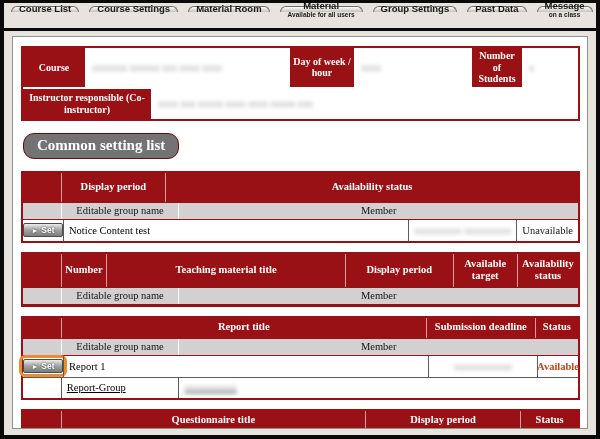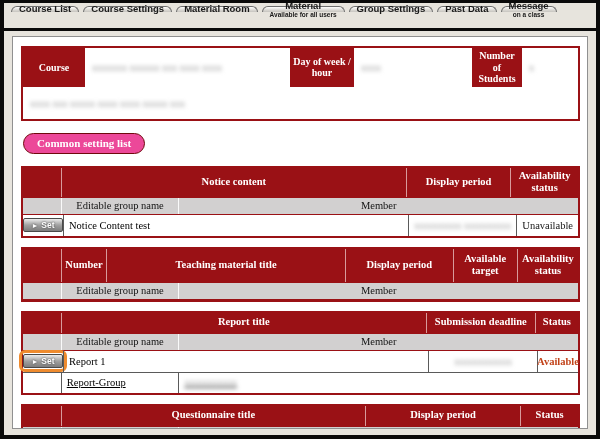--- a/index.html
+++ b/index.html
@@ -2,21 +2,21 @@
 <html><head>
 <meta charset="utf-8">
 <style>
   * { box-sizing: border-box; margin: 0; padding: 0; }
   html,body { width:600px; height:439px; }
   body { background:#0a0a0a; position:relative; font-family:"Liberation Serif", serif; }
 
   .page { position:absolute; top:3px; left:4px; right:4px; bottom:4px; background:#e7e4dd; overflow:hidden; }
 
   
-  .tabbar { display:flex; align-items:stretch; gap:4px; padding:3px 0 16px 7px; height:28px; border-bottom:3px solid #0a0a0a; }
+  .tabbar { display:flex; align-items:stretch; gap:10px; padding:3px 0 16px 7px; height:28px; border-bottom:3px solid #0a0a0a; }
   .tab { display:flex; flex-direction:column; justify-content:center; align-items:center;
          padding:0 7px; background:linear-gradient(#ffffff,#dddbd6 55%,#c6c4bf);
          border:1px solid #6e6e6e; border-bottom:none; border-radius:6px 6px 0 0;
          font-family:"Liberation Sans", sans-serif; font-weight:bold; font-size:9.5px;
          color:#191919; line-height:1.1; text-align:center; cursor:pointer; white-space:nowrap; }
   .tab .sub { font-size:6.5px; font-weight:bold; }
   .tab.active { background:linear-gradient(#4aa368,#1d7c3f); color:#fff; border-color:#155c2e; }
 
   
   .content { position:absolute; top:33px; left:8px; right:8px; bottom:6px;
@@ -28,21 +28,21 @@
   .irow + .irow { border-top:2px solid #fff; }
   .ilabel { background:#9a1115; color:#fff; font-weight:bold; font-size:10px;
             display:flex; align-items:center; justify-content:center; text-align:center;
             padding:2px 3px; line-height:1.15; }
   .ival { font-size:10px; display:flex; align-items:center; padding:2px 7px; background:#fff; }
   .r1 { min-height:38px; } .r2 { min-height:32px; }
 
   .blur { color:#8f8f8f; filter:blur(2px); user-select:none; white-space:nowrap; overflow:hidden; }
 
   
-  .pill { display:inline-block; background:#ec4899; color:#fff; font-weight:bold; font-size:11px;
+  .pill { display:inline-block; background:#737373; color:#fff; font-weight:bold; font-size:15px;
           padding:3px 13px 4px; border-radius:11px; border:1px solid #70090c;
           margin:1px 0 12px 2px; cursor:pointer; }
 
   
   .tbl { border:2px solid #9a1115; margin-bottom:9px; background:#fff; }
   .row { display:flex; align-items:stretch; }
   .hrow { background:#9a1115; color:#fff; font-weight:bold; }
   .hcell { display:flex; align-items:center; justify-content:center; text-align:center;
            font-size:10.5px; padding:1px 2px; line-height:1.15; border-left:1px solid #d89a9b; }
   .hcell:first-child { border-left:none; }
@@ -120,34 +120,34 @@
         <div class="ilabel" style="flex:0 0 64px;">Day of week / hour</div>
         <div class="ival" style="flex:0 0 118px;">
             <span class="blur">xxxx</span>
           </div>
         <div class="ilabel" style="flex:0 0 50px;">Number of Students</div>
         <div class="ival" style="flex:0 0 56px;">
             <span class="blur">x</span>
           </div>
       </div>
       <div class="irow r2">
+        <div class="ilabel" style="flex:0 0 128px;">Instructor responsible (Co-instructor)</div>
         <div class="ival w-flex">
             <span class="blur">xxxx xxx xxxxx xxxx xxxx xxxxx xxx</span>
           </div>
       </div>
     </div>
 
     
     <div class="pill">Common setting list</div>
 
     
     <div class="tbl">
       <div class="row hrow">
         <div class="hcell h-t1 w-btn"></div>
-        <div class="hcell h-t1 t1-content">Notice content</div>
         <div class="hcell h-t1 t1-period">Display period</div>
         <div class="hcell h-t1 w-flex">Availability status</div>
       </div>
       <div class="row srow">
         <div class="scell w-btn"></div>
         <div class="scell w-grp">Editable group name</div>
         <div class="scell w-flex">Member</div>
       </div>
       <div class="row drow">
         <div class="dcell w-btn setwrap">

